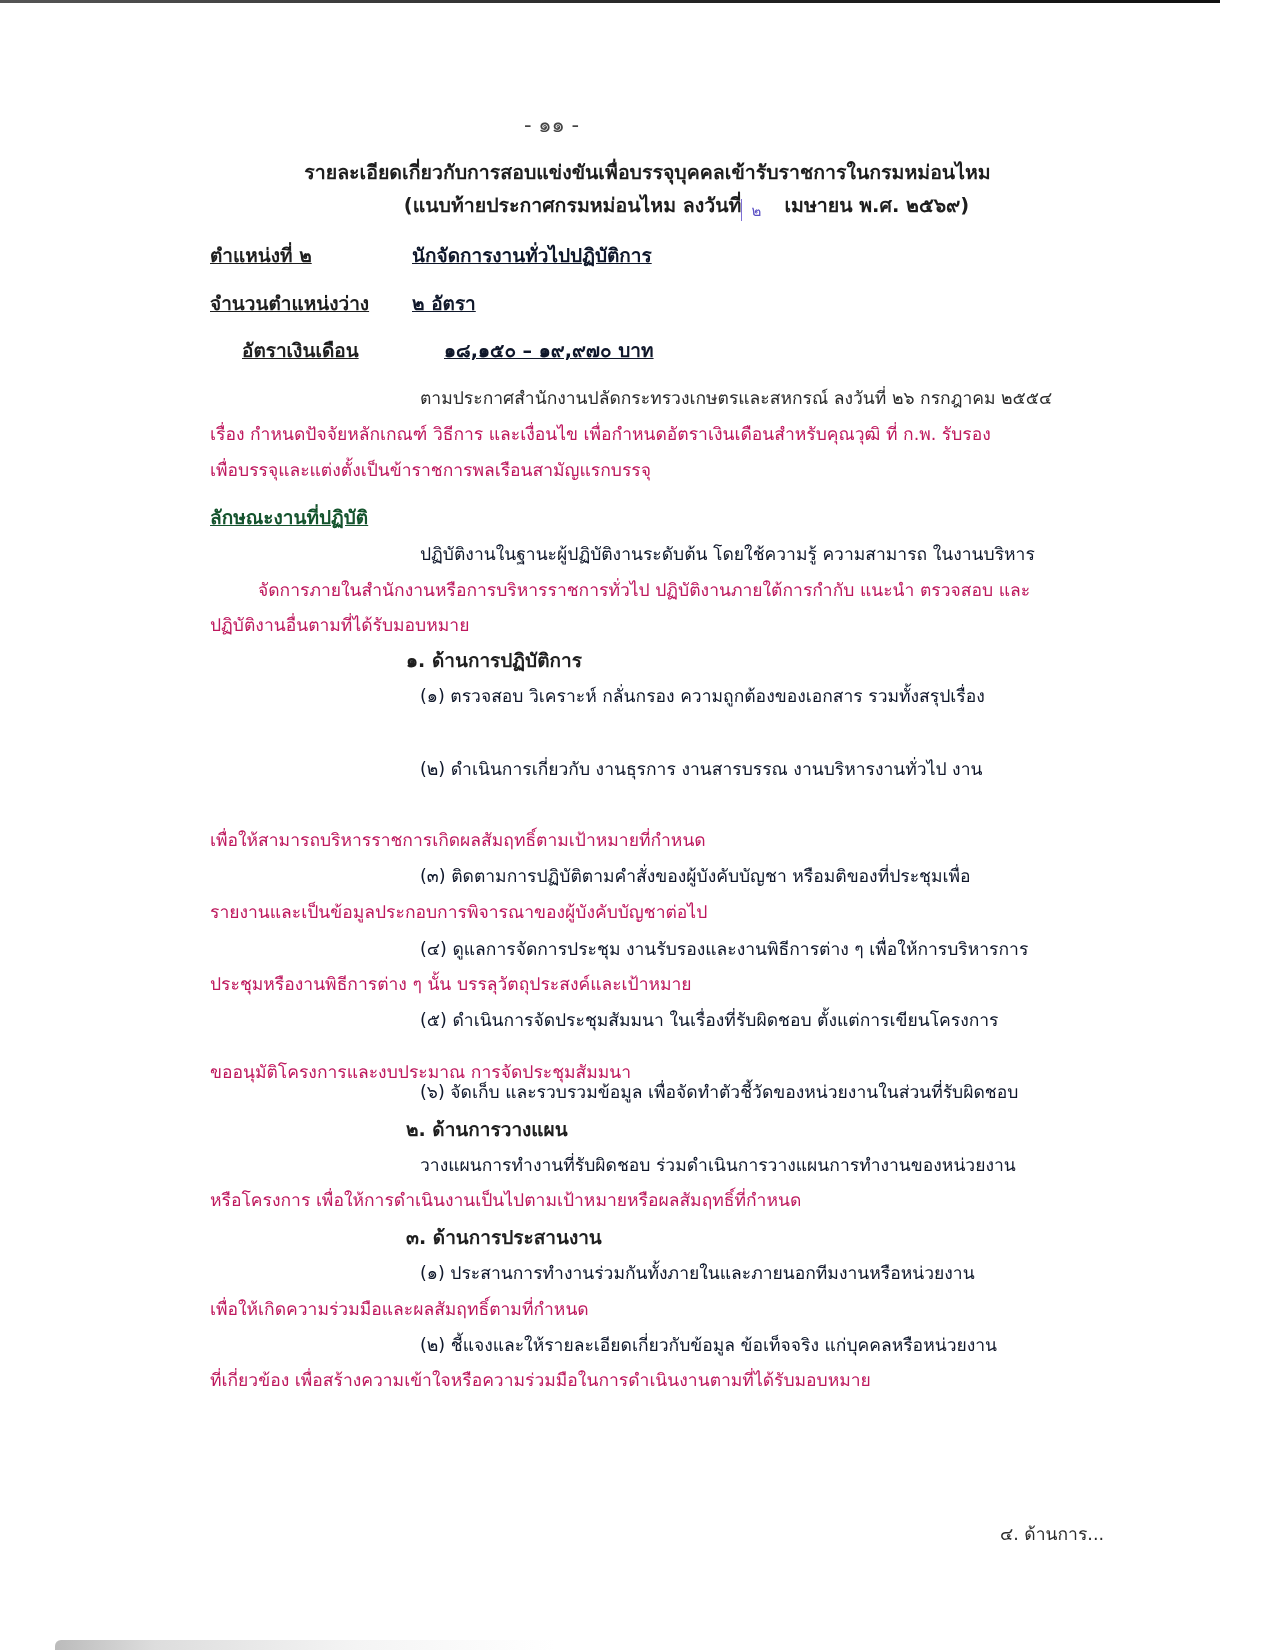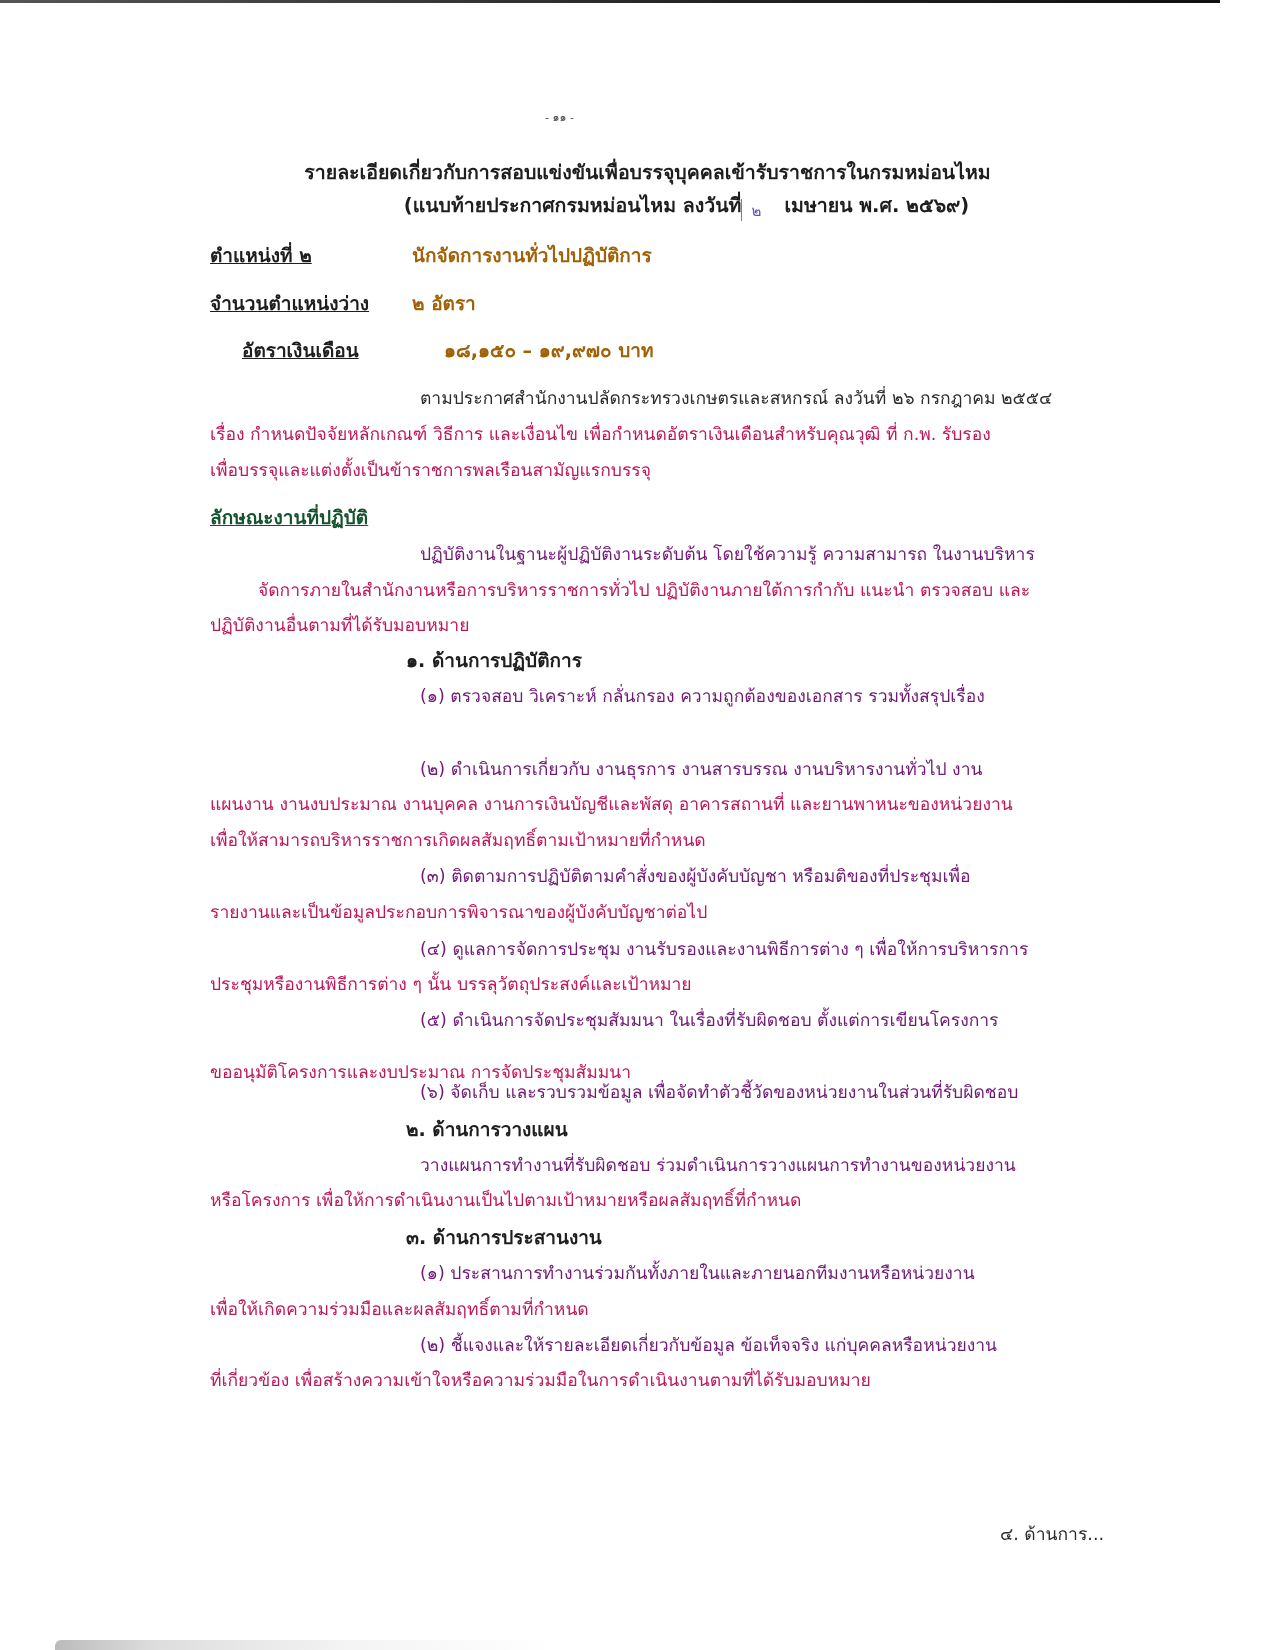--- a/index.html
+++ b/index.html
@@ -13,51 +13,51 @@
     }
     .scan-bottom-edge {
       position: absolute; left: 55px; top: 1640px; width: 500px; height: 10px;
       background: linear-gradient(to right, #bbb 0%, #ddd 20%, #f4f4f4 60%, #fff 100%);
       border-radius: 6px 0 0 0;
     }
     .page {
       position: absolute; left: 0; top: 0; width: 1275px; height: 1650px;
     }
     .abs { position: absolute; white-space: nowrap; }
-    .page-number { top: 108px; left: 16px; width: 1087px; text-align: center; font-size: 11px; color: #444; }
+    .page-number { top: 108px; left: 8px; width: 1087px; text-align: center; font-size: 21px; color: #444; }
     .title {
       left: 0; width: 1275px; text-align: center; font-weight: bold; font-size: 19.5px; color: #1e1e1e; margin-left: 10px;
     }
     .title-1 { top: 157px; }
     .title-2 { top: 190px; padding-left: 39px; }
     .date-fill {
       display: inline-block; width: 28px; height: 22px; vertical-align: -4px;
       border-left: 1.5px solid #7d6fd3; color: #5a4fc4; font-weight: normal;
       font-size: 15px; text-align: center; margin-right: 14px;
     }
     .field-label {
       left: 210px; font-weight: bold; font-size: 19px; text-decoration: underline; color: #1e1e1e;
     }
     .field-value {
-      left: 412px; font-weight: bold; font-size: 19px; color: #a16207;
+      left: 412px; font-weight: bold; font-size: 19px; color: #0f172a; text-decoration: underline;
     }
     .row-1 { top: 240px; }
     .row-2 { top: 288px; }
     .row-3 { top: 335px; margin-left: 32px; }
     .para {
       left: 210px; width: 860px; font-size: 17.5px; color: #2b2b2b;
     }
     .indent-text { left: 420px; }
     .heading-u {
       left: 210px; font-weight: bold; font-size: 19px; text-decoration: underline; color: #14532d;
     }
     .sub-heading {
       left: 406px; font-weight: bold; font-size: 19px; color: #1e1e1e;
     }
-    .item-first { left: 420px; font-size: 17.5px; color: #701a75; }
+    .item-first { left: 420px; font-size: 17.5px; color: #0f172a; }
     .cont { left: 210px; font-size: 17.5px; color: #be185d; }
     .footer-next { left: 1000px; top: 1520px; font-size: 17.5px; color: #2b2b2b; }
   </style>
 </head>
 <body>
 
 <div class="scan-top-edge"></div>
 
 <div class="page">
 
@@ -84,21 +84,20 @@
   <div class="abs heading-u" style="top:502px;">ลักษณะงานที่ปฏิบัติ</div>
   <div class="abs item-first" style="top:540px;">ปฏิบัติงานในฐานะผู้ปฏิบัติงานระดับต้น โดยใช้ความรู้ ความสามารถ ในงานบริหาร</div>
   <div class="abs cont" style="top:576px;margin-left:48px;">จัดการภายในสำนักงานหรือการบริหารราชการทั่วไป ปฏิบัติงานภายใต้การกำกับ แนะนำ ตรวจสอบ และ</div>
   <div class="abs cont" style="top:611px;">ปฏิบัติงานอื่นตามที่ได้รับมอบหมาย</div>
 
   <div class="abs sub-heading" style="top:645px;">๑. ด้านการปฏิบัติการ</div>
 
   <div class="abs item-first" style="top:682px;">(๑) ตรวจสอบ วิเคราะห์ กลั่นกรอง ความถูกต้องของเอกสาร รวมทั้งสรุปเรื่อง</div>
 
   <div class="abs item-first" style="top:755px;">(๒) ดำเนินการเกี่ยวกับ งานธุรการ งานสารบรรณ งานบริหารงานทั่วไป งาน</div>
-  <div class="abs cont" style="top:790px;">แผนงาน งานงบประมาณ งานบุคคล งานการเงินบัญชีและพัสดุ อาคารสถานที่ และยานพาหนะของหน่วยงาน</div>
   <div class="abs cont" style="top:826px;">เพื่อให้สามารถบริหารราชการเกิดผลสัมฤทธิ์ตามเป้าหมายที่กำหนด</div>
 
   <div class="abs item-first" style="top:862px;">(๓) ติดตามการปฏิบัติตามคำสั่งของผู้บังคับบัญชา หรือมติของที่ประชุมเพื่อ</div>
   <div class="abs cont" style="top:898px;">รายงานและเป็นข้อมูลประกอบการพิจารณาของผู้บังคับบัญชาต่อไป</div>
 
   <div class="abs item-first" style="top:935px;">(๔) ดูแลการจัดการประชุม งานรับรองและงานพิธีการต่าง ๆ เพื่อให้การบริหารการ</div>
   <div class="abs cont" style="top:970px;">ประชุมหรืองานพิธีการต่าง ๆ นั้น บรรลุวัตถุประสงค์และเป้าหมาย</div>
 
   <div class="abs item-first" style="top:1006px;">(๕) ดำเนินการจัดประชุมสัมมนา ในเรื่องที่รับผิดชอบ ตั้งแต่การเขียนโครงการ</div>
   <div class="abs cont" style="top:1042px;margin-top:16px;">ขออนุมัติโครงการและงบประมาณ การจัดประชุมสัมมนา</div>

